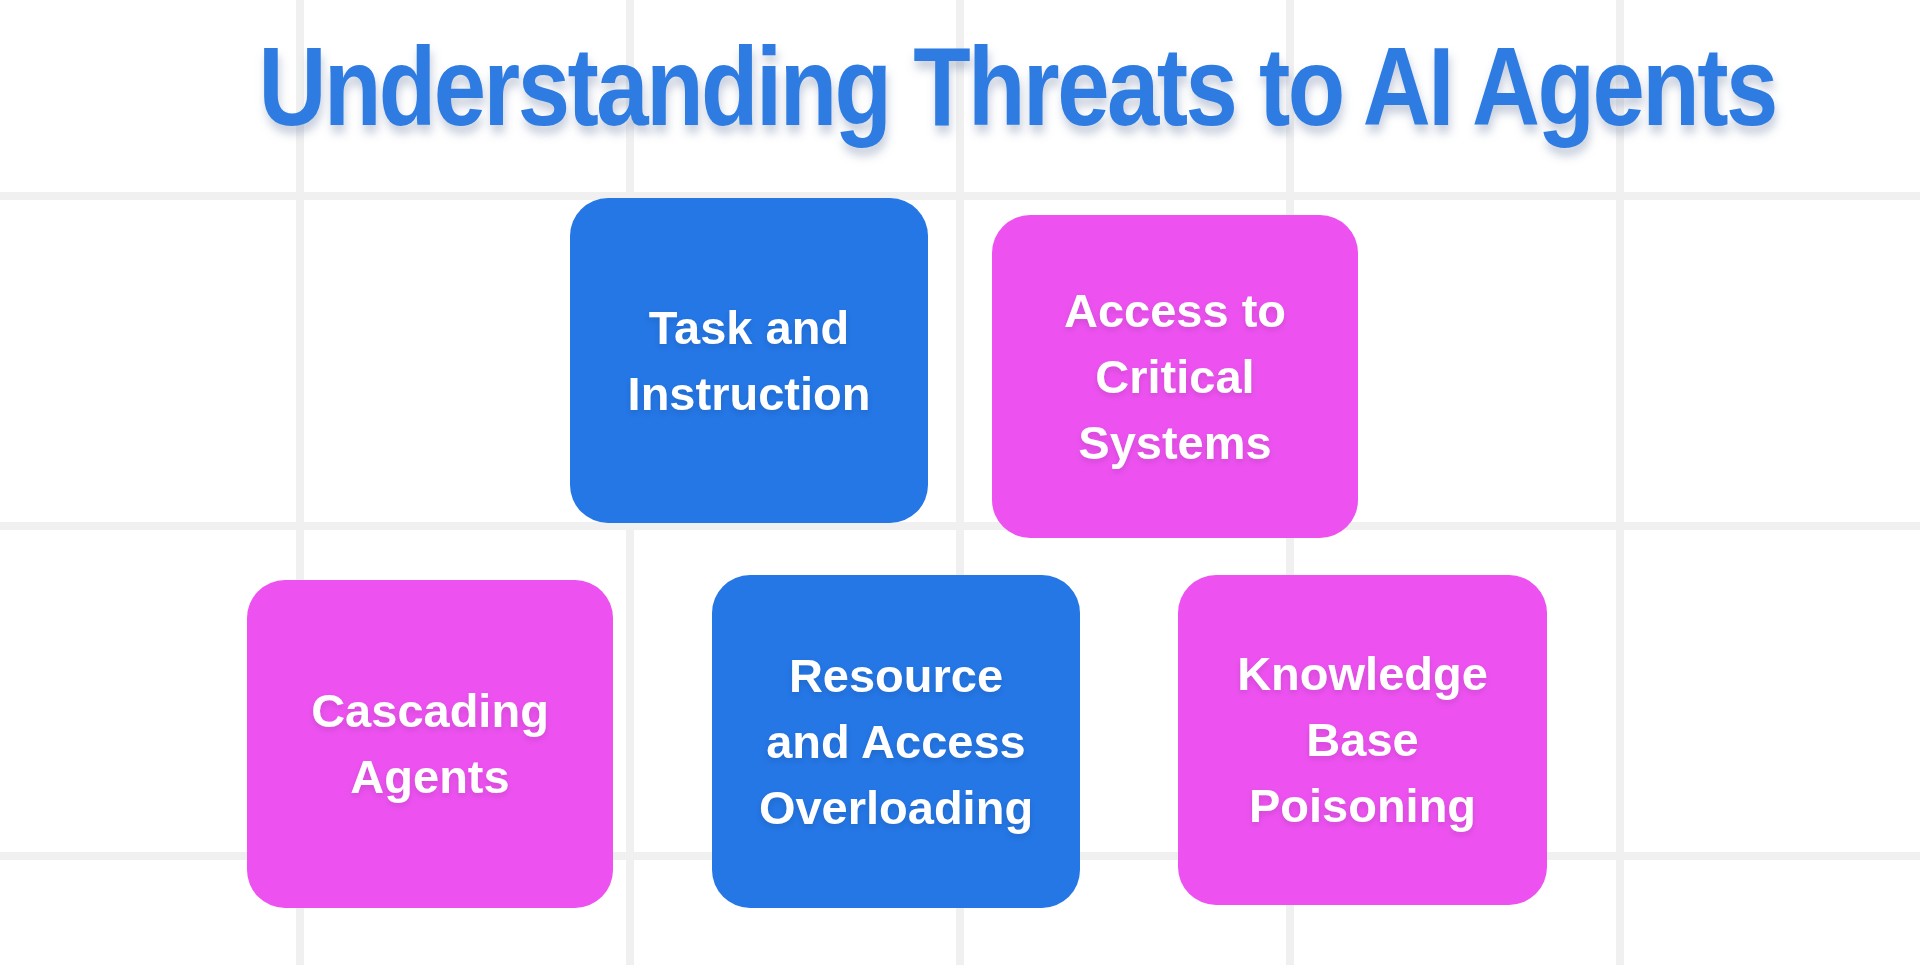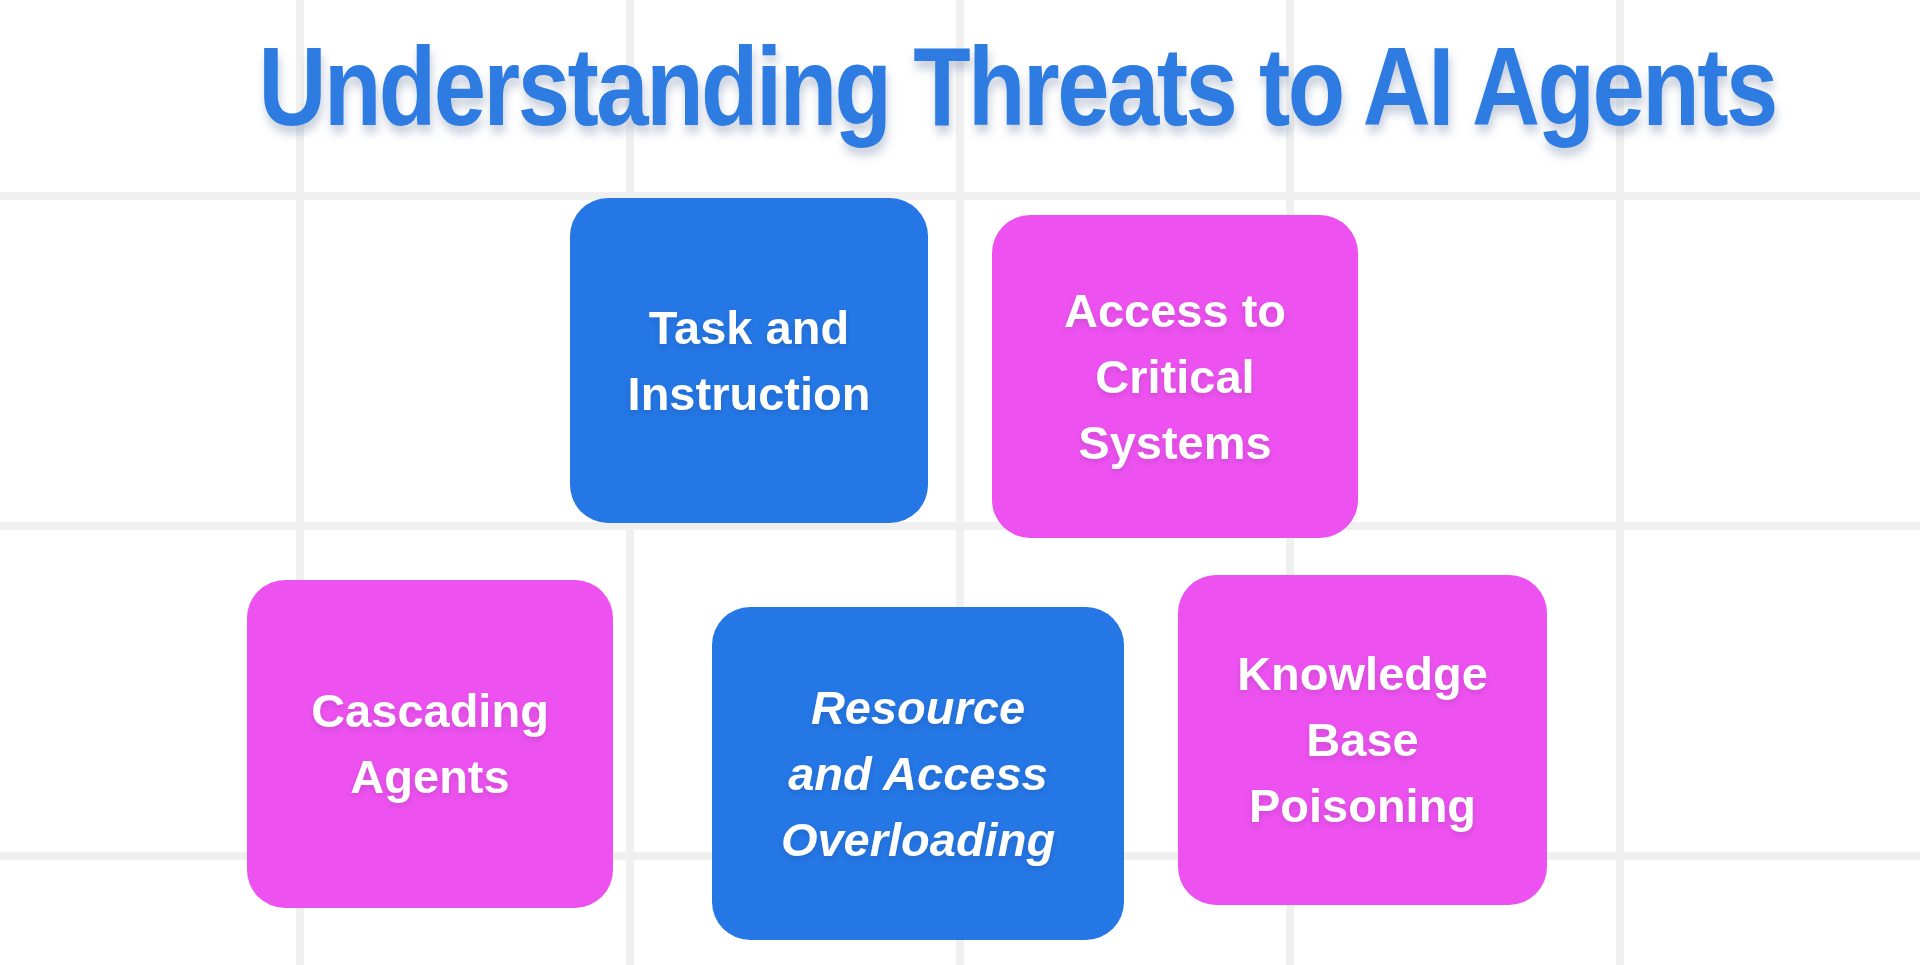--- a/index.html
+++ b/index.html
@@ -59,21 +59,21 @@
     font-size: 47px;
     line-height: 66px;
     text-shadow: 0 3px 6px rgba(0, 0, 0, 0.12);
   }
   .card.blue { background: var(--card-blue); }
   .card.magenta { background: var(--card-magenta); }
   .card .line { display: block; }
   #card-task-and-instruction            { left: 570px;  top: 198px; width: 358px; height: 325px; text-align: center; }
   #card-access-to-critical-systems      { left: 992px;  top: 200px; width: 366px; height: 323px; margin-top: 15px; }
   #card-cascading-errors                { left: 247px;  top: 580px; width: 366px; height: 328px; text-align: center; }
-  #card-resource-and-service-overloading{ left: 712px;  top: 607px; width: 412px; height: 333px; font-style: italic; }
+  #card-resource-and-service-overloading{ left: 712px;  top: 575px; width: 368px; height: 333px; }
   #card-knowledge-base-poisoning        { left: 1178px; top: 575px; width: 369px; height: 330px; }
 </style>
 </head>
 <body>
 
 <header class="title-wrap">
   <h1 class="title">Understanding Threats to AI Agents</h1>
 </header>
 
 <div class="card blue" id="card-task-and-instruction">

